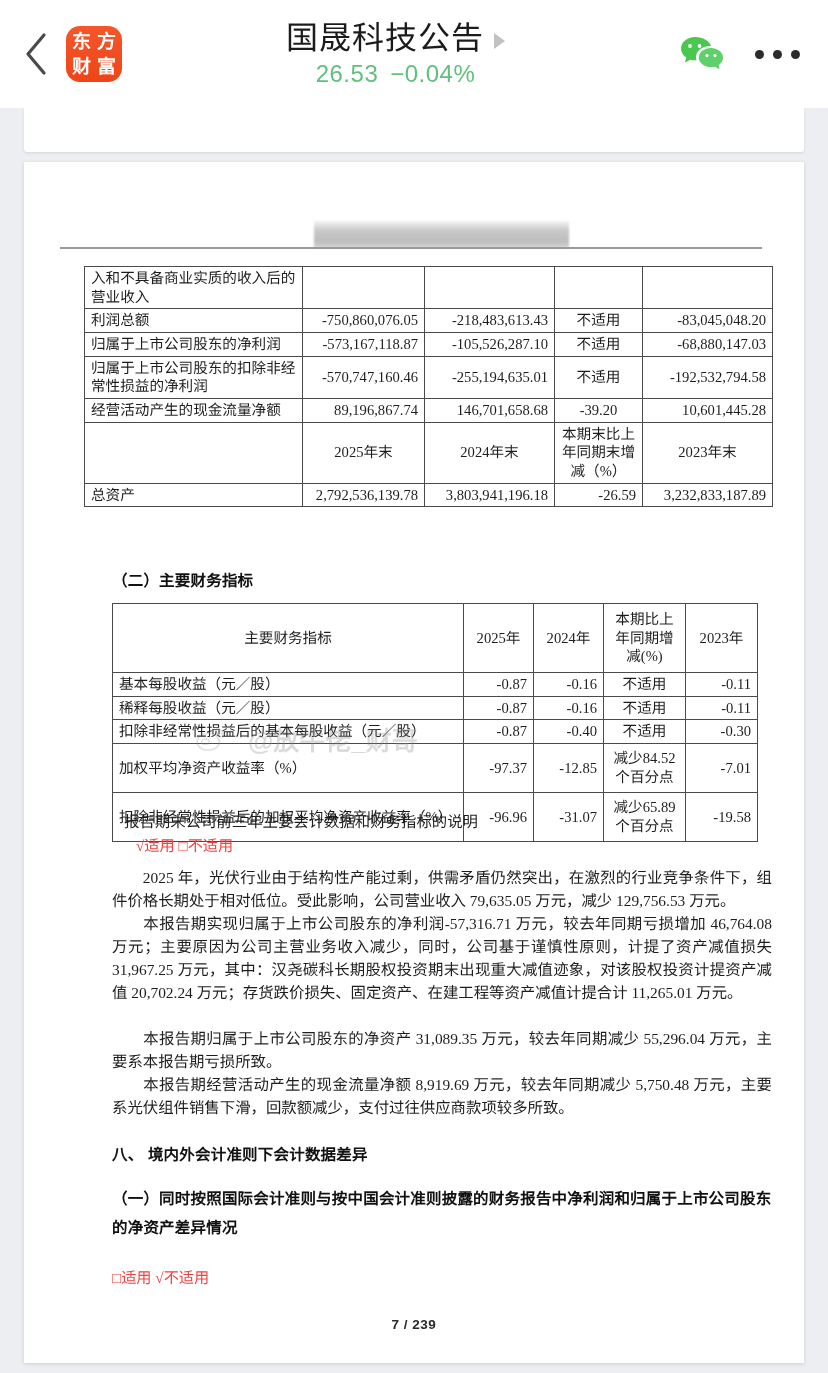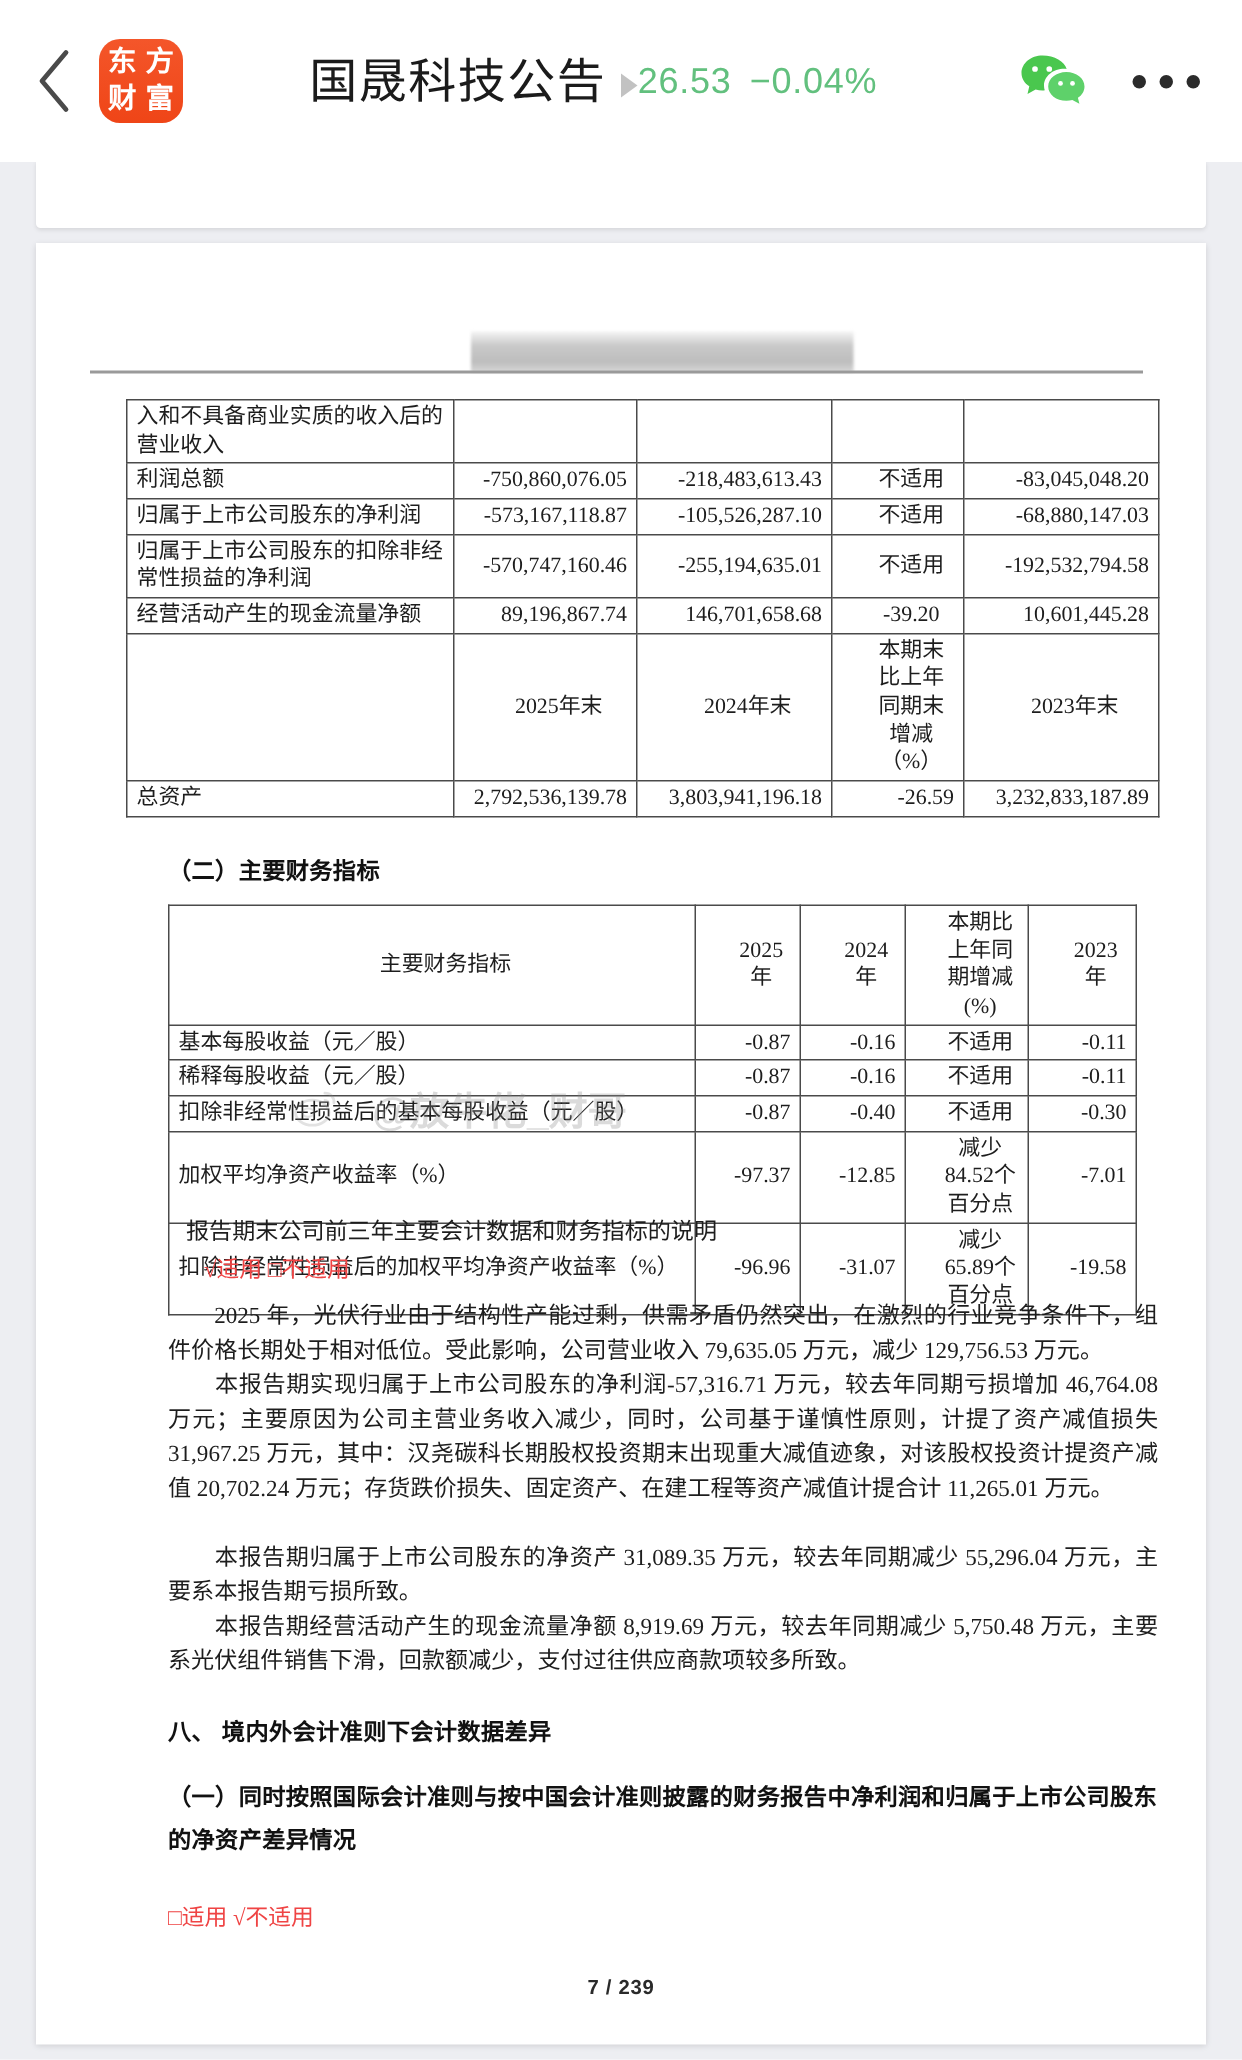--- a/index.html
+++ b/index.html
@@ -31,21 +31,21 @@
     display:grid;grid-template-columns:1fr 1fr;grid-template-rows:1fr 1fr;
     place-items:center;
     padding:3px;box-sizing:border-box;
     font-family:"DejaVu Sans","Liberation Sans",sans-serif;
   }
   .logo-badge span{
     color:#fff;font-size:19px;line-height:1;font-weight:700;
     display:block;
   }
   .nav-center{
-    flex:1 1 auto;display:flex;flex-direction:row;align-items:center;
+    flex:1 1 auto;display:flex;flex-direction:column;align-items:center;
     justify-content:center;margin-left:-10px;
   }
   .nav-title-row{display:flex;align-items:center;gap:10px;}
   .nav-title{
     font-family:"Liberation Sans","DejaVu Sans",sans-serif;
     font-size:32px;color:#1b1b1b;letter-spacing:1px;line-height:1.15;
     font-weight:400;white-space:nowrap;
   }
   .nav-title-arrow{
     width:0;height:0;border-left:11px solid #c2c2c2;
@@ -103,21 +103,21 @@
   }
   table.fin td{
     border:1px solid #4a4a4a;
     padding:2px 6px;
     font-size:14.6px;
     line-height:1.28;
     vertical-align:middle;
   }
   table.fin td.lbl{text-align:left;}
   table.fin td.num{text-align:right;}
-  table.fin td.ctr{text-align:center;padding-left:24px;}
+  table.fin td.ctr{text-align:center;}
 
   #table-one{left:60px;top:104px;width:688px;}
   #table-two{left:88px;top:441px;width:645px;}
 
   
   .sec-head{
     position:absolute;
     font-family:"Liberation Sans","DejaVu Sans",sans-serif;
     font-weight:700;font-size:15.5px;color:#111;letter-spacing:.2px;
   }

